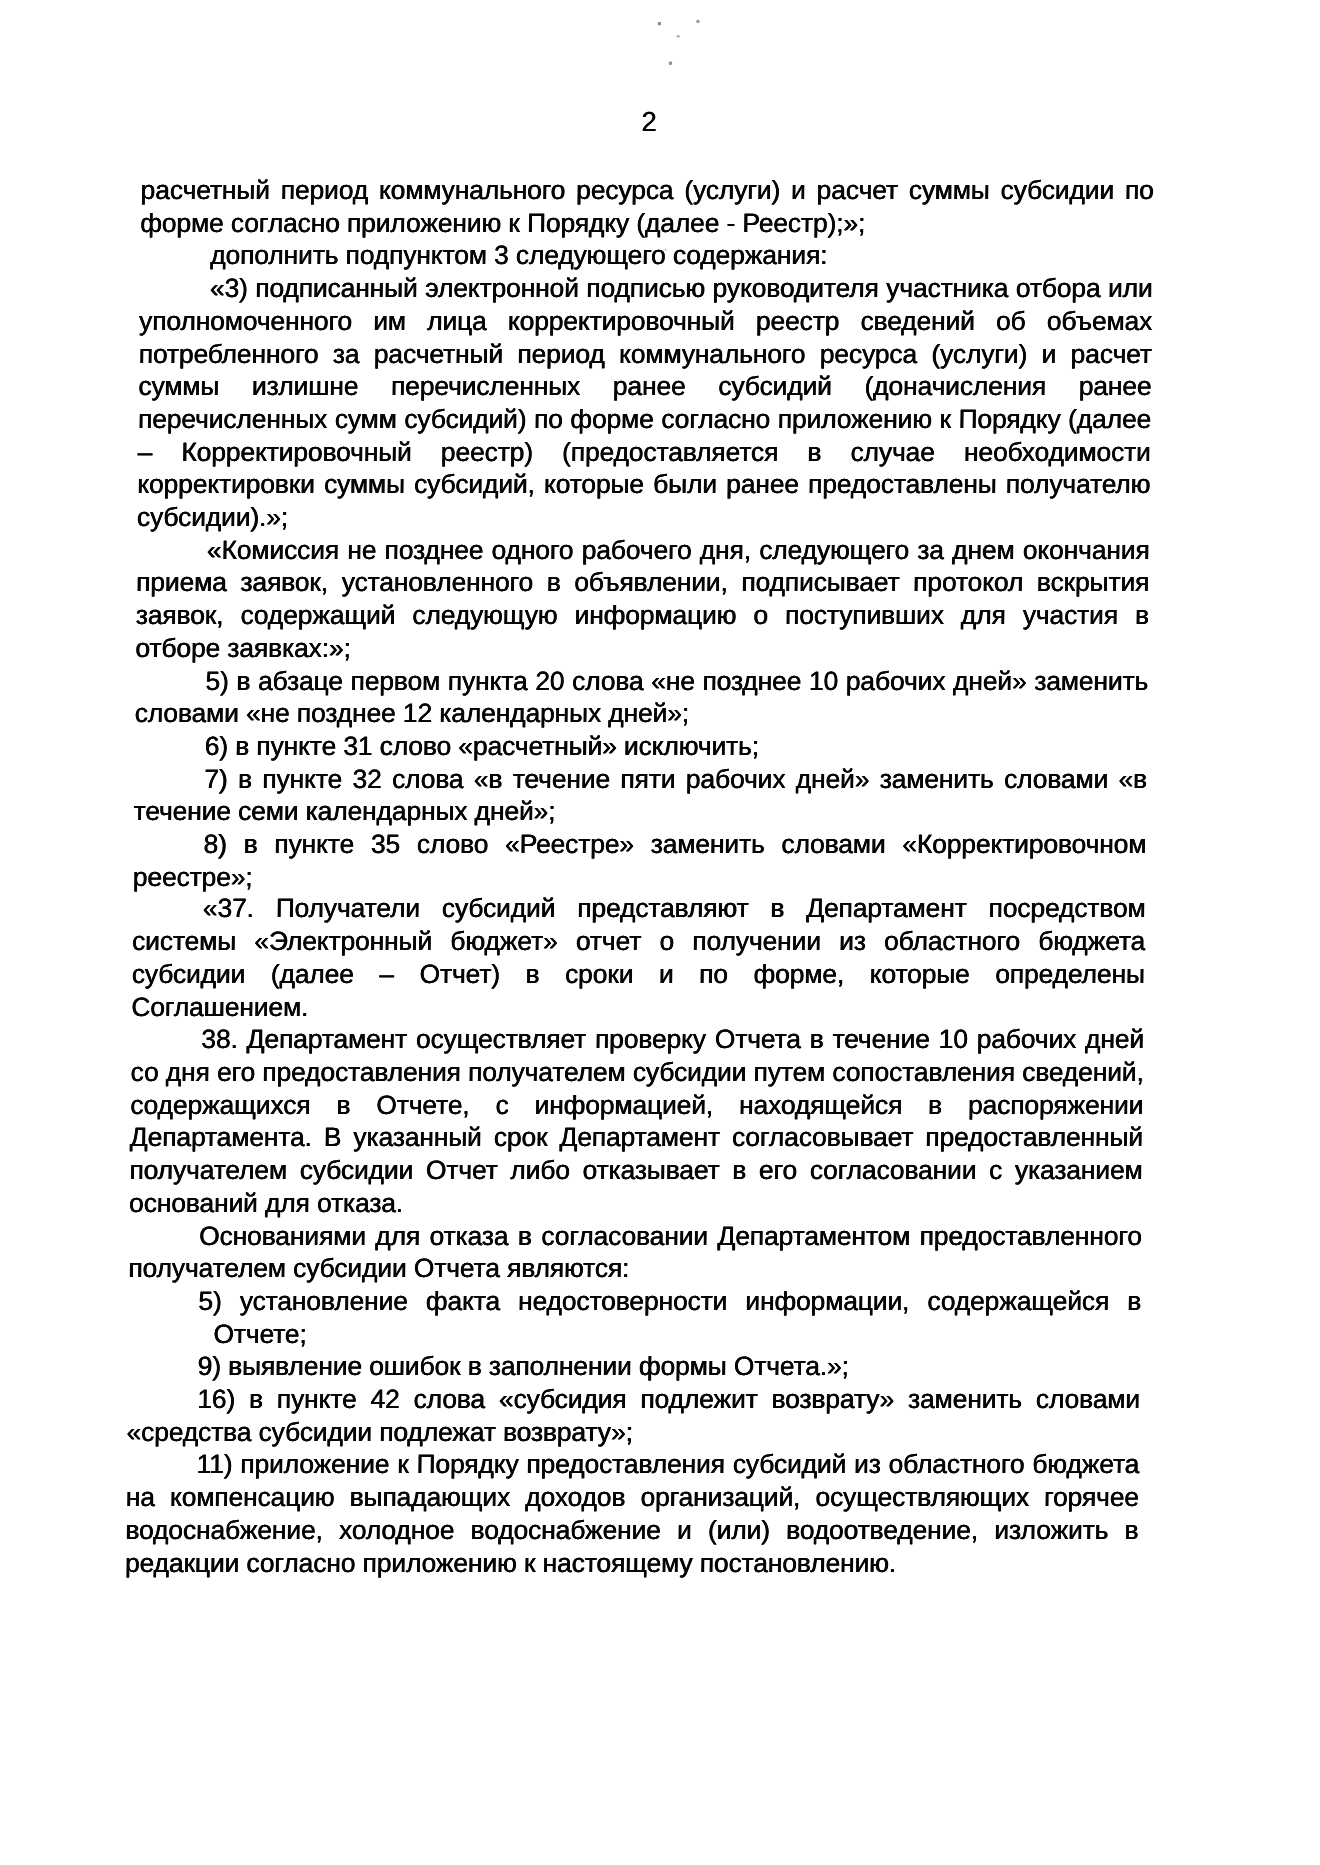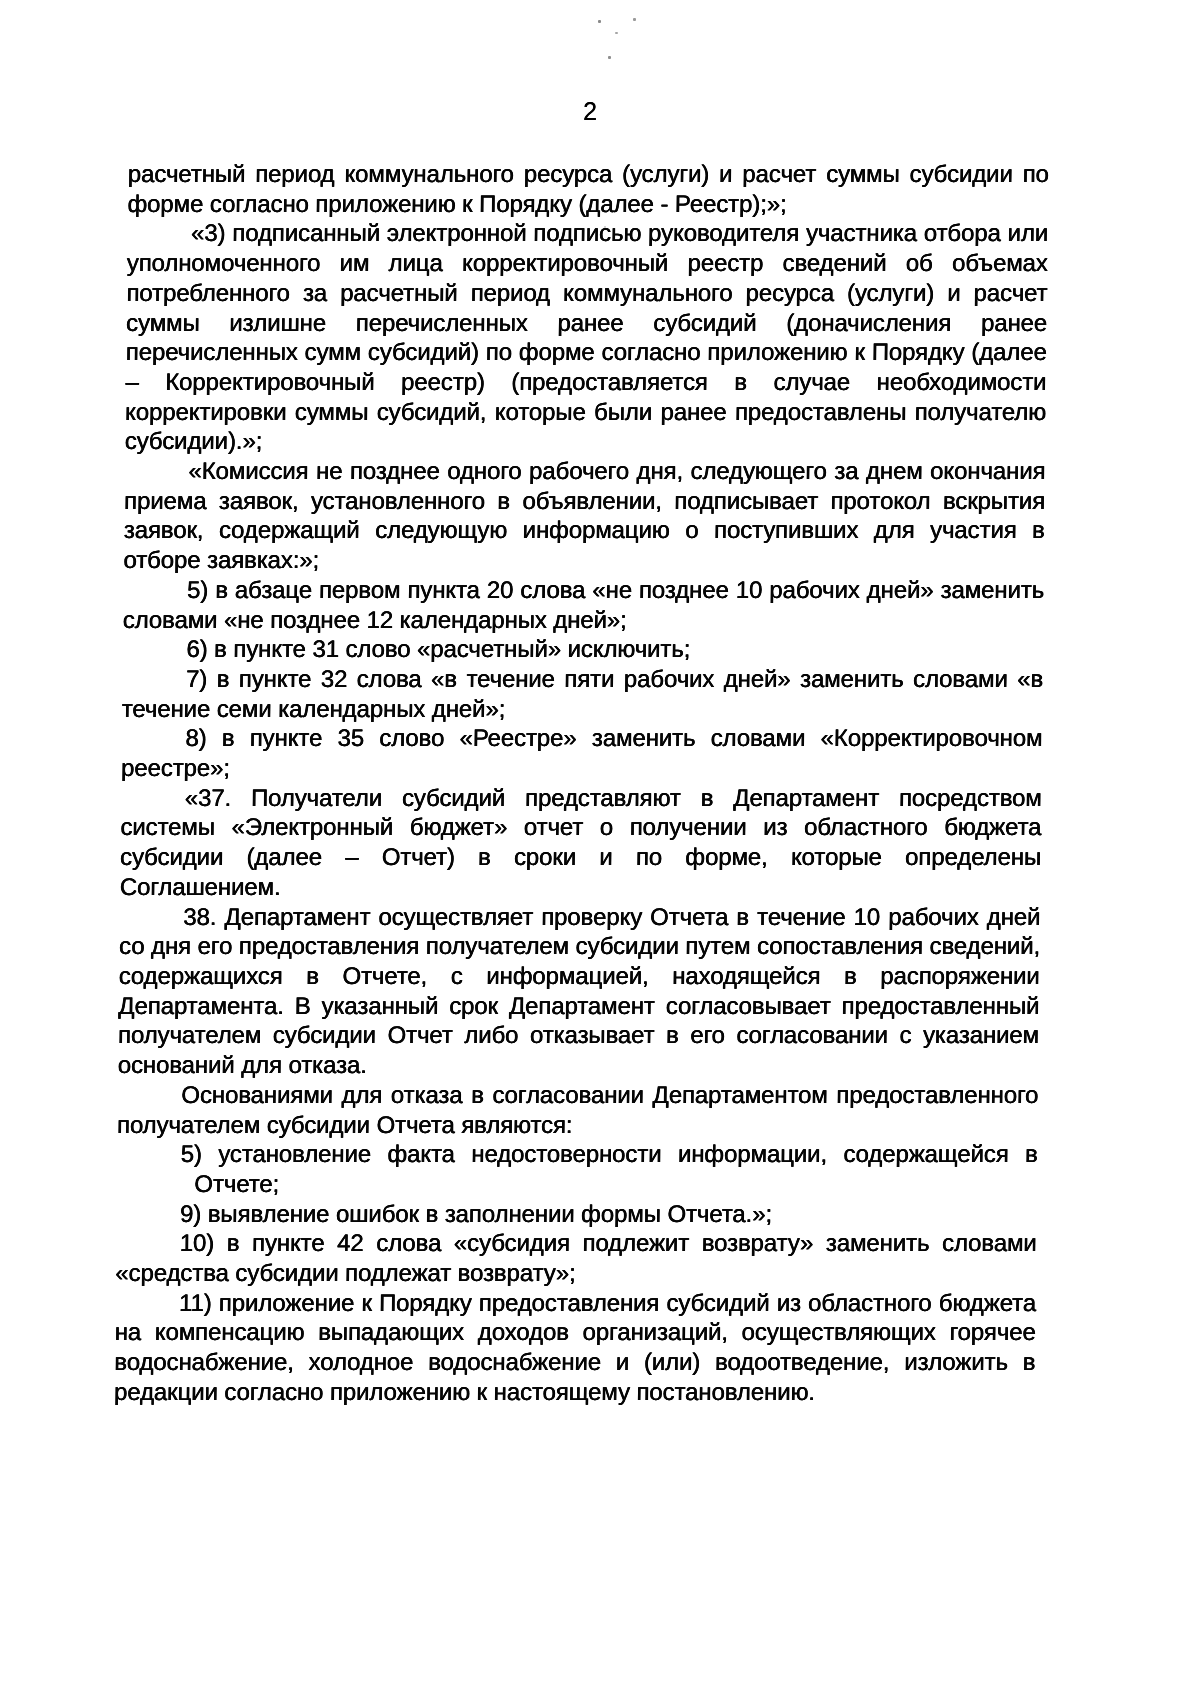--- a/index.html
+++ b/index.html
@@ -65,28 +65,29 @@
 
   <div class="speck" style="left:598px;top:20px;width:3px;height:3px;background:#8a8a8a;"></div>
   <div class="speck" style="left:633px;top:18px;width:3px;height:3px;background:#9a9a9a;"></div>
   <div class="speck" style="left:615px;top:32px;width:3px;height:2px;background:#a5a5a5;"></div>
   <div class="speck" style="left:608px;top:56px;width:3px;height:3px;background:#8f8f8f;"></div>
   <div class="speck" style="left:563px;top:210px;width:2px;height:2px;background:#b0b0b0;"></div>
   <div class="speck" style="left:604px;top:226px;width:2px;height:2px;background:#c0c0c0;"></div>
 
   <div class="text-block">
     <p class="cont">расчетный период коммунального ресурса (услуги) и расчет суммы субсидии по форме согласно приложению к Порядку (далее - Реестр);»;</p>
+    <p class="ind">дополнить подпунктом 3 следующего содержания:</p>
     <p class="ind">«3) подписанный электронной подписью руководителя участника отбора или уполномоченного им лица корректировочный реестр сведений об объемах потребленного за расчетный период коммунального ресурса (услуги) и расчет суммы излишне перечисленных ранее субсидий (доначисления ранее перечисленных сумм субсидий) по форме согласно приложению к Порядку (далее – Корректировочный реестр) (предоставляется в случае необходимости корректировки суммы субсидий, которые были ранее предоставлены получателю субсидии).»;</p>
     <p class="ind">«Комиссия не позднее одного рабочего дня, следующего за днем окончания приема заявок, установленного в объявлении, подписывает протокол вскрытия заявок, содержащий следующую информацию о поступивших для участия в отборе заявках:»;</p>
     <p class="ind">5) в абзаце первом пункта 20 слова «не позднее 10 рабочих дней» заменить словами «не позднее 12 календарных дней»;</p>
     <p class="ind">6) в пункте 31 слово «расчетный» исключить;</p>
     <p class="ind">7) в пункте 32 слова «в течение пяти рабочих дней» заменить словами «в течение семи календарных дней»;</p>
     <p class="ind">8) в пункте 35 слово «Реестре» заменить словами «Корректировочном реестре»;</p>
     <p class="ind">«37. Получатели субсидий представляют в Департамент посредством системы «Электронный бюджет» отчет о получении из областного бюджета субсидии (далее – Отчет) в сроки и по форме, которые определены Соглашением.</p>
     <p class="ind">38. Департамент осуществляет проверку Отчета в течение 10 рабочих дней со дня его предоставления получателем субсидии путем сопоставления сведений, содержащихся в Отчете, с информацией, находящейся в распоряжении Департамента. В указанный срок Департамент согласовывает предоставленный получателем субсидии Отчет либо отказывает в его согласовании с указанием оснований для отказа.</p>
     <p class="ind">Основаниями для отказа в согласовании Департаментом предоставленного получателем субсидии Отчета являются:</p>
     <p class="li">5) установление факта недостоверности информации, содержащейся в Отчете;</p>
     <p class="li">9) выявление ошибок в заполнении формы Отчета.»;</p>
-    <p class="ind">10) в пункте 42 слова «субсидия подлежит возврату» заменить словами «средства субсидии подлежат возврату»;</p>
+    <p class="ind">16) в пункте 42 слова «субсидия подлежит возврату» заменить словами «средства субсидии подлежат возврату»;</p>
     <p class="ind">11) приложение к Порядку предоставления субсидий из областного бюджета на компенсацию выпадающих доходов организаций, осуществляющих горячее водоснабжение, холодное водоснабжение и (или) водоотведение, изложить в редакции согласно приложению к настоящему постановлению.</p>
   </div>
 
 </div>
 
 </body></html>

